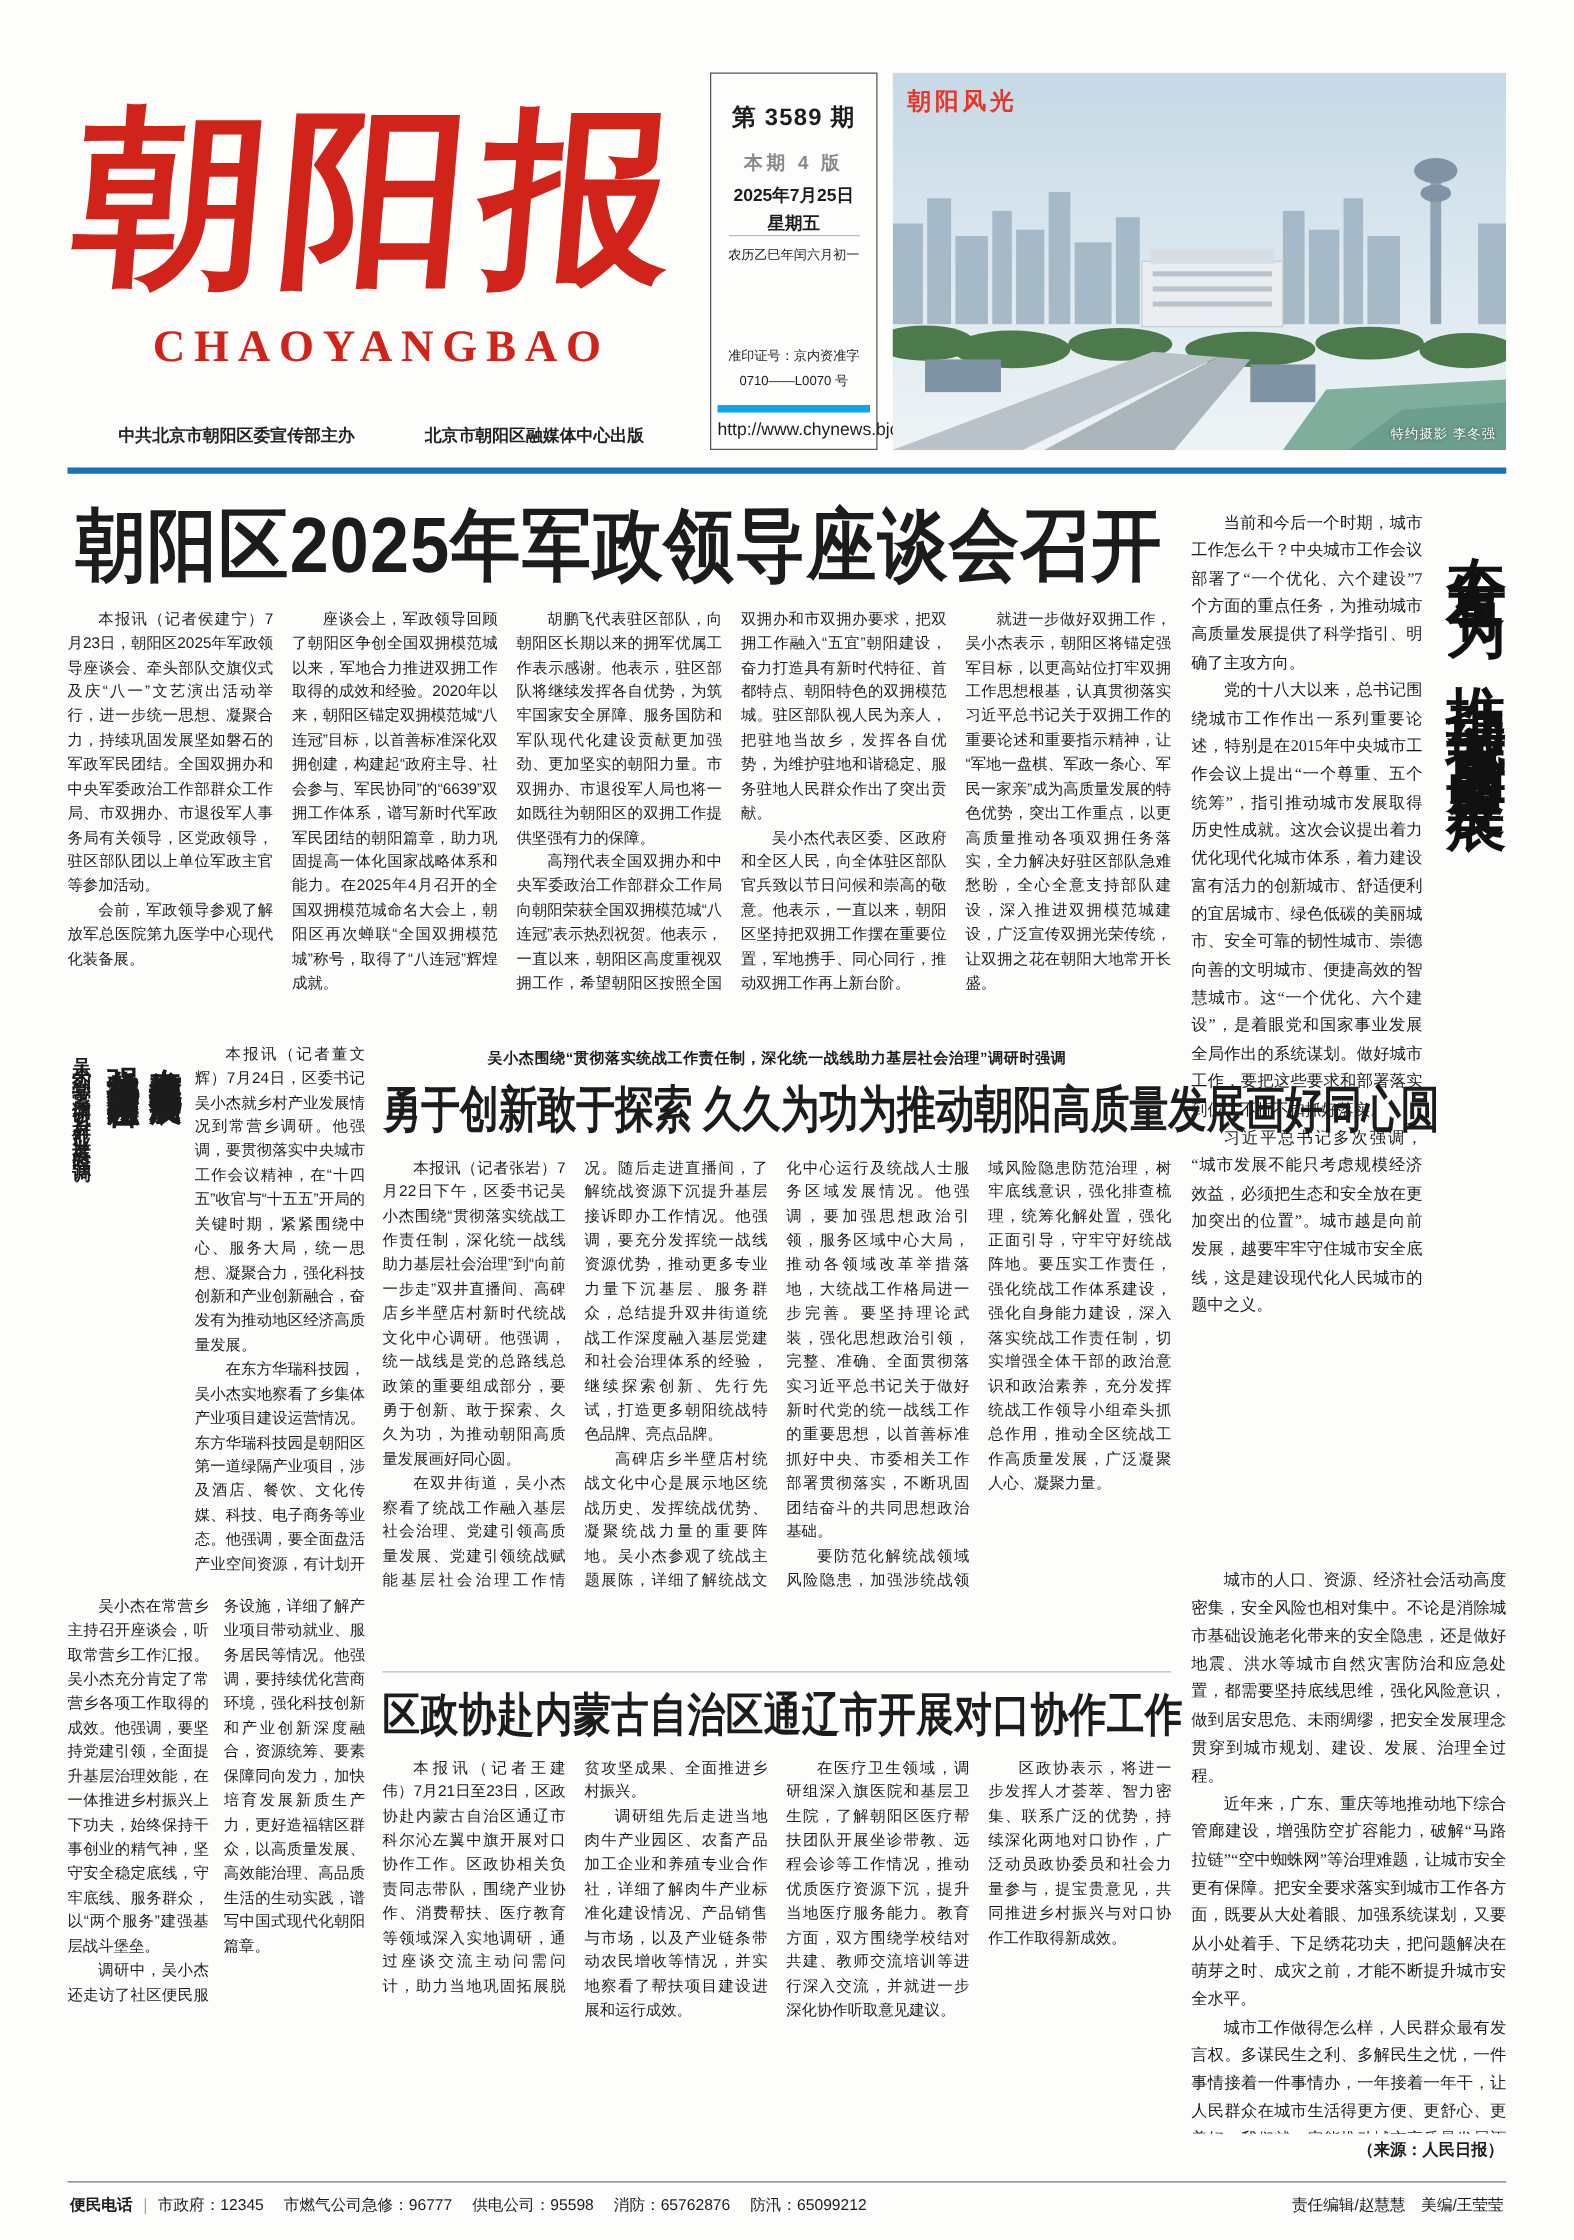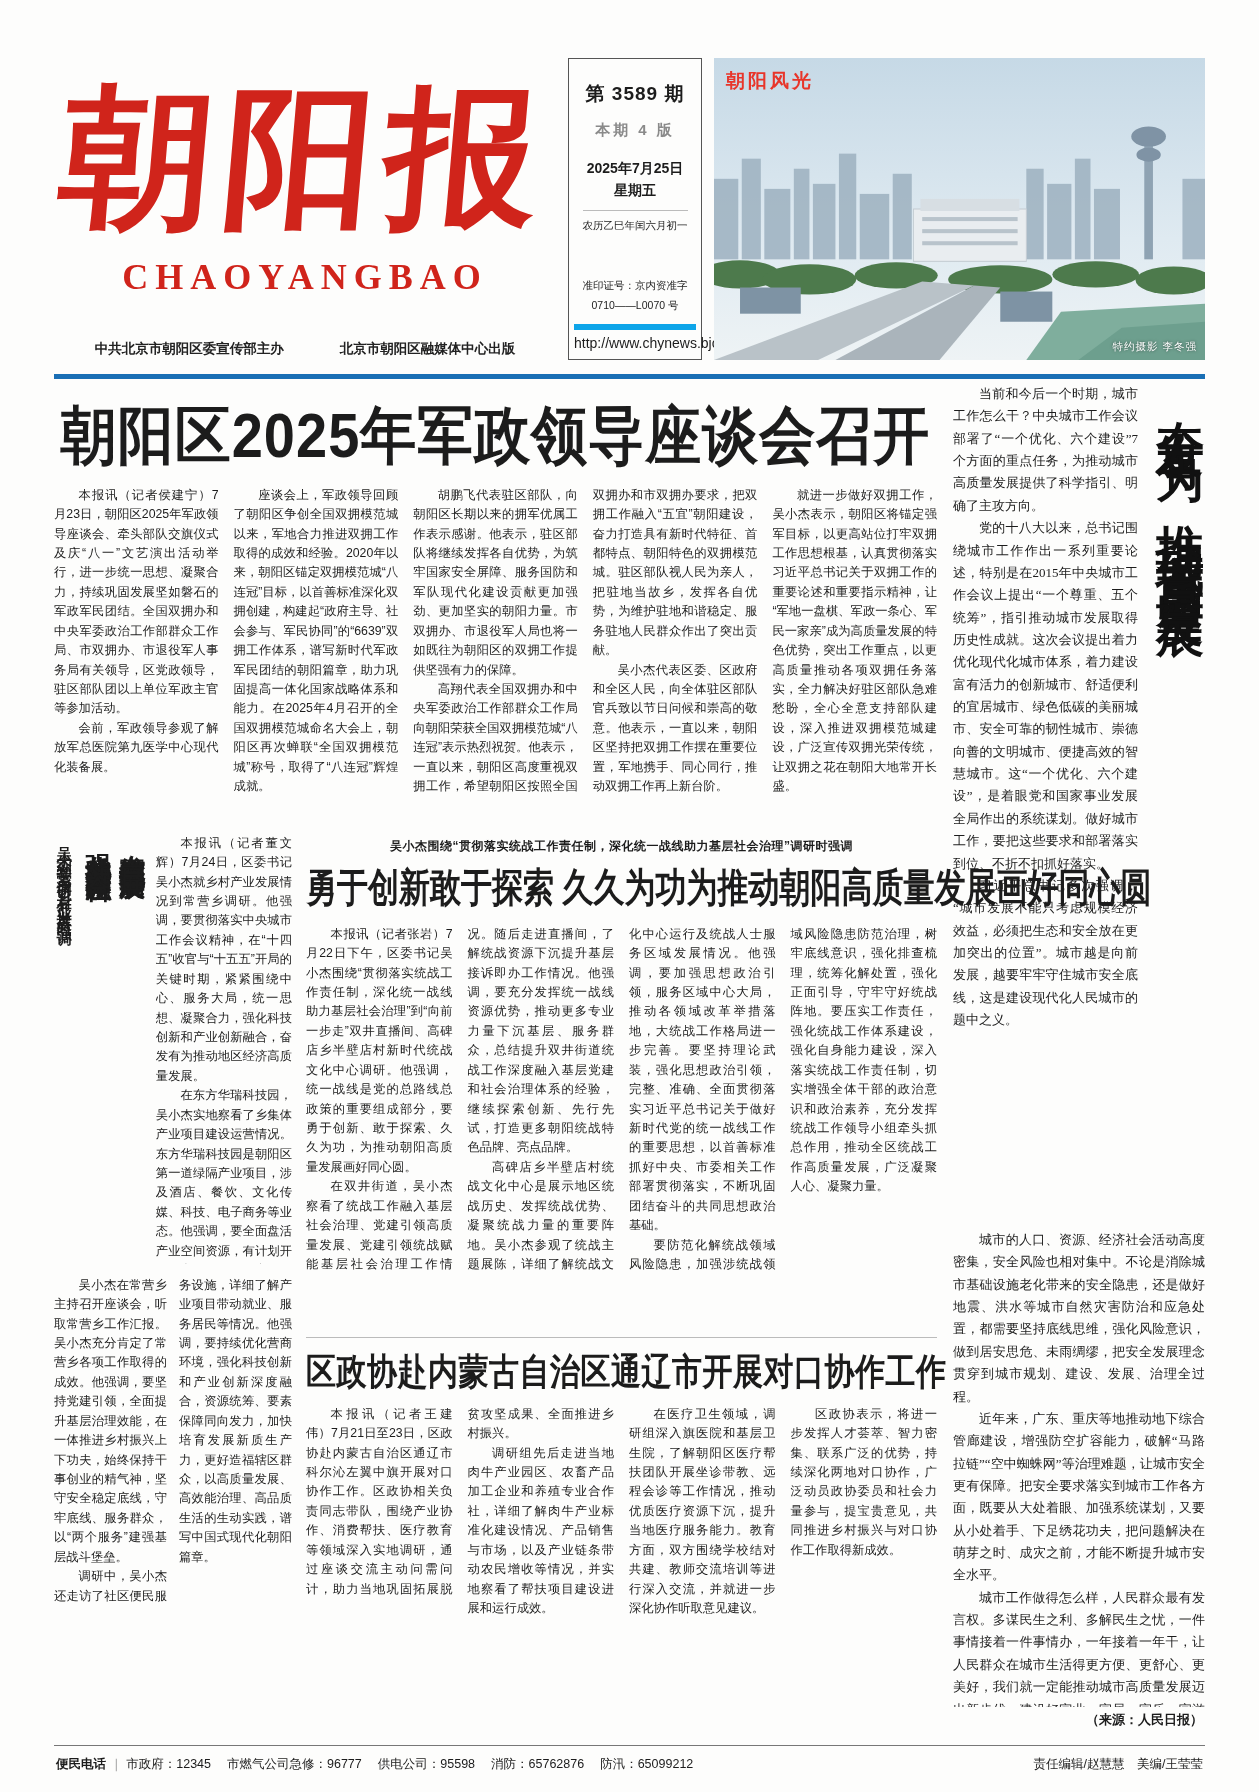--- a/index.html
+++ b/index.html
@@ -33,23 +33,23 @@
     font-size:36px;letter-spacing:7px;font-weight:bold;margin-top:0px;
   }
   .publisher{display:flex;gap:56px;font-size:13.5px;font-weight:bold;color:#222;margin-top:42px;white-space:nowrap;}
   .info-box{
     width:134px;border:1px solid #555;box-sizing:border-box;
     padding:22px 5px 8px;display:flex;flex-direction:column;align-items:center;
     text-align:center;justify-content:space-between;
   }
   .issue-no{font-size:19px;font-weight:900;letter-spacing:1px;}
   .pages{font-size:15px;font-weight:bold;color:#8a8a8a;letter-spacing:3px;margin-top:14px;}
-  .date{font-size:14px;font-weight:bold;margin-top:20px;}
+  .date{font-size:14px;font-weight:bold;margin-top:8px;}
   .weekday{font-size:14px;font-weight:bold;margin-top:4px;}
-  .lunar{font-size:10.5px;margin-top:10px;border-top:1px solid #bbb;padding-top:8px;}
+  .lunar{font-size:10.5px;border-top:1px solid #bbb;padding-top:8px;}
   .license{font-size:10.5px;margin-top:16px;line-height:1.9;}
   .website{font-size:14px;border-top:6px solid #0ea5e9;padding-top:5px;margin-top:8px;width:100%;letter-spacing:0;}
   .photo{flex:1;position:relative;overflow:hidden;}
   .photo svg{width:100%;height:100%;display:block;}
   .photo-label{
     position:absolute;top:10px;left:12px;color:#e8352a;
     font-weight:900;font-size:19px;letter-spacing:3px;
   }
   .photo-credit{
     position:absolute;bottom:6px;right:8px;color:#fff;font-size:10.5px;
@@ -101,21 +101,21 @@
   .bottom-headline{text-align:center;padding:6px 0 12px;}
   .bottom-headline .stretch{
     display:inline-block;font-size:30px;font-weight:900;transform:scaleY(1.22);
     white-space:nowrap;letter-spacing:.5px;
   }
   .bottom-body{
     flex:1;column-count:4;column-gap:15px;
     font-size:12.3px;line-height:1.58;text-align:justify;overflow:hidden;
   }
   
-  .commentary{width:252px;display:flex;flex-direction:column;font-family:"Liberation Serif",serif;}
+  .commentary{width:252px;display:flex;flex-direction:column;font-family:"Liberation Serif",serif;margin-top:24px;}
   .comm-top{display:flex;gap:9px;height:838px;overflow:hidden;}
   .comm-top-text{flex:1;font-size:13px;line-height:1.72;text-align:justify;overflow:hidden;}
   .comm-title{
     writing-mode:vertical-rl;height:100%;width:58px;
     font-size:48px;font-weight:900;letter-spacing:11px;line-height:1.05;color:#111;
   }
   .comm-bottom{flex:1;margin-top:8px;font-size:13px;line-height:1.72;text-align:justify;overflow:hidden;}
   .comm-source{text-align:right;font-size:13px;font-weight:bold;padding:4px 2px 6px;}
 
   

